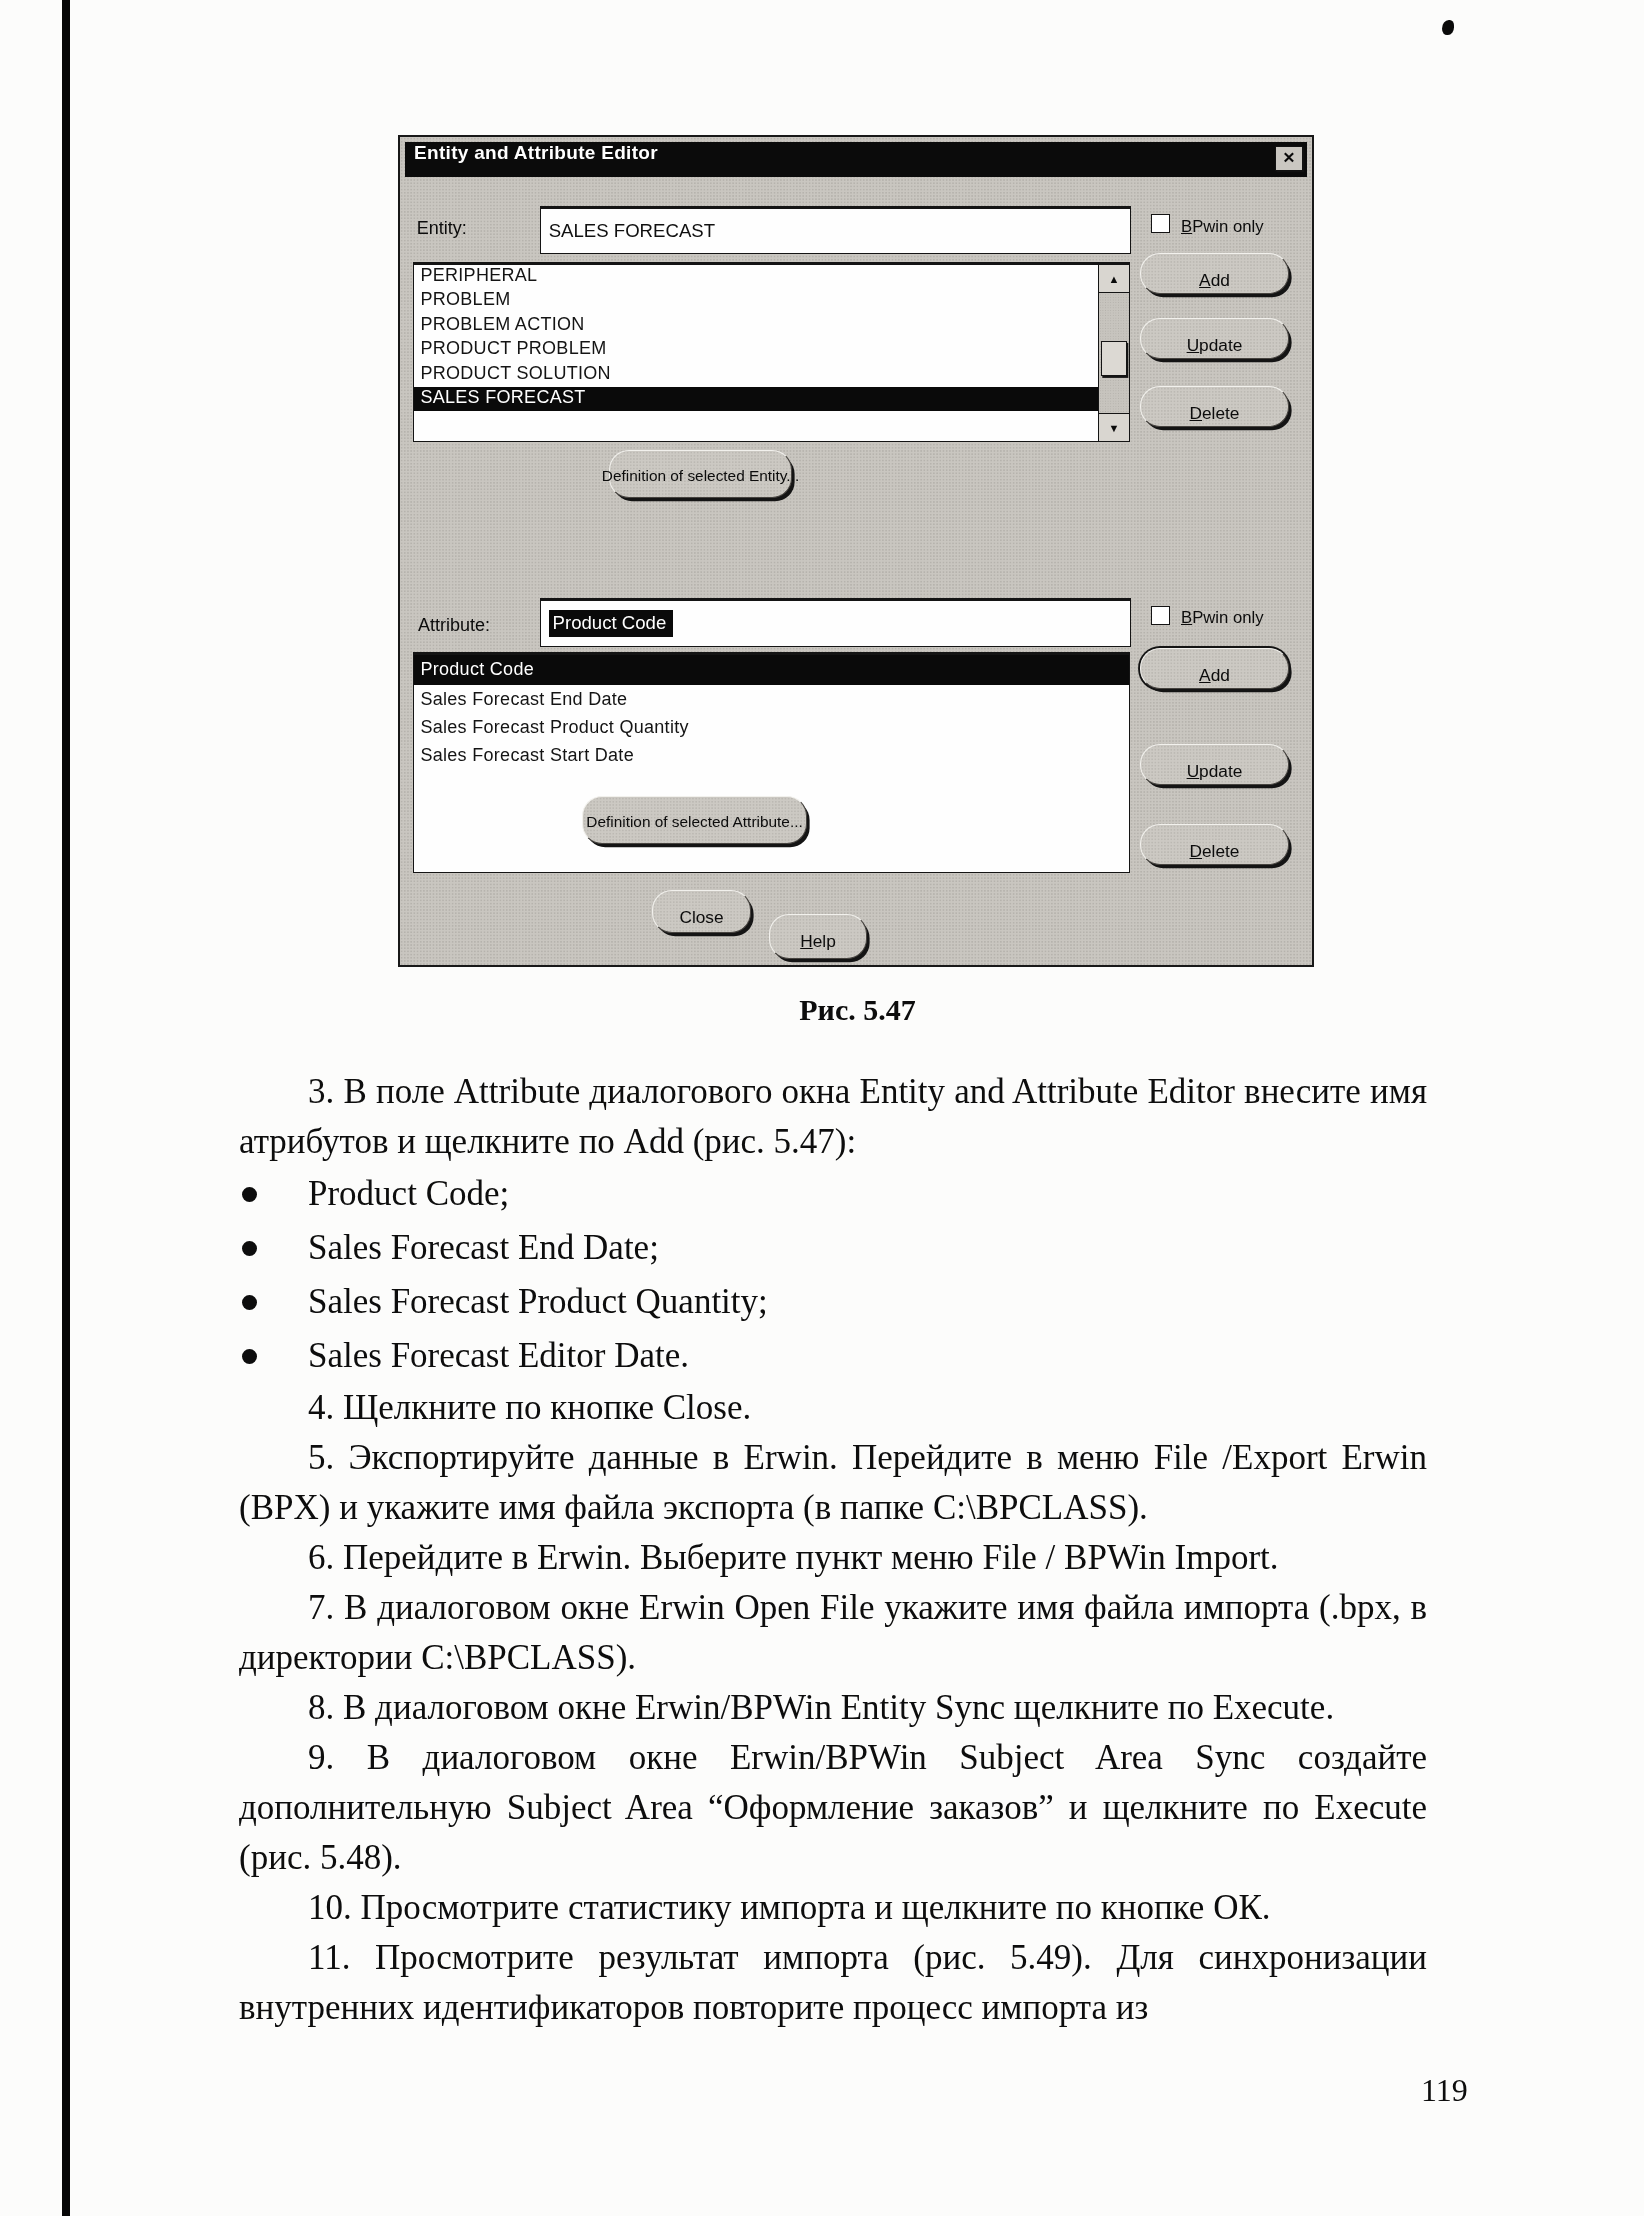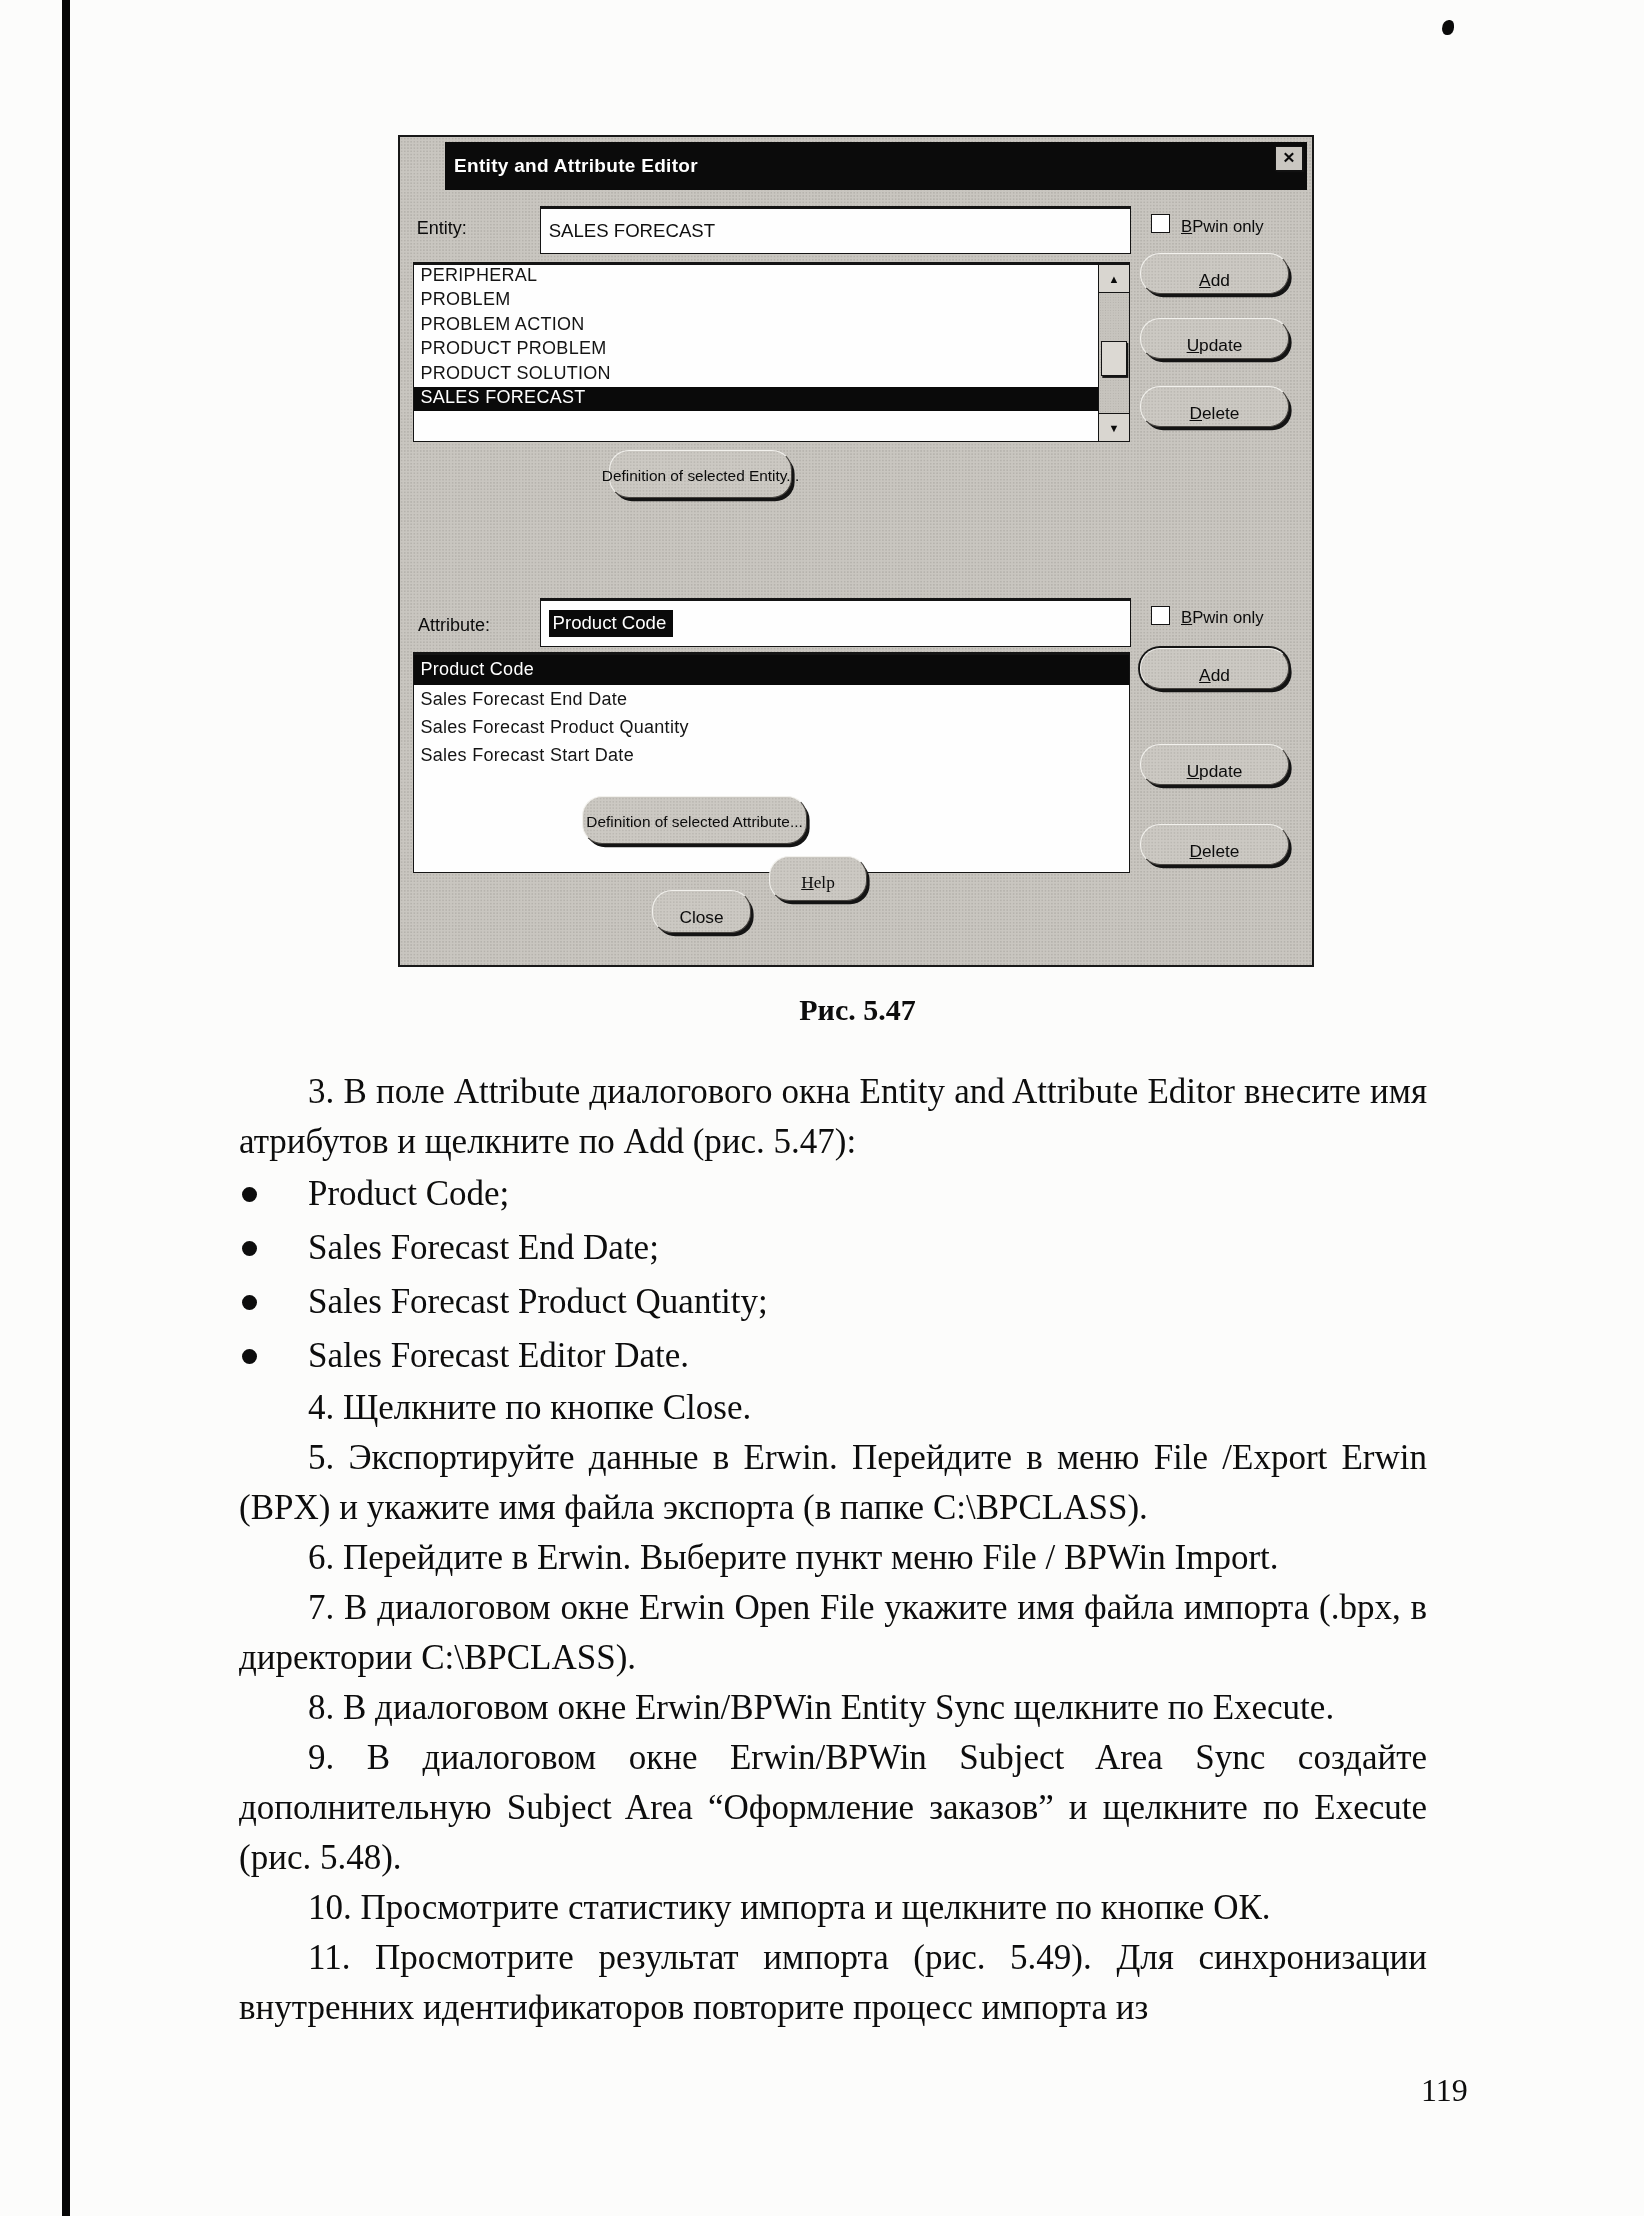--- a/index.html
+++ b/index.html
@@ -6,23 +6,23 @@
   body{width:1644px;height:2216px;position:relative;background:#fcfcfb;overflow:hidden;}
 
   
   .bindbar{position:absolute;left:62px;top:0;width:7.7px;height:2216px;background:#070707;}
   .specmark{position:absolute;left:1442px;top:20px;width:11.6px;height:14.8px;background:#0a0a0a;border-radius:62% 38% 55% 45%;}
 
   
   .dlg{position:absolute;left:398px;top:135px;width:916px;height:832px;box-sizing:border-box;
        background-color:#c9c6c0;border:2.6px solid #181818;
        background-image:radial-gradient(#b6b3ad 0.7px,transparent 0.8px);background-size:3.2px 3.2px;}
-  .tbar{position:absolute;left:5.1px;top:5.1px;right:5.1px;height:48px;background:#0b0b0b;color:#fff;
-        display:flex;align-items:center;padding-left:9px;box-sizing:border-box;
-        font:bold 19px "Liberation Sans",sans-serif;letter-spacing:0.3px;margin-left:40px;}
+  .tbar{position:absolute;left:5.1px;top:5.1px;right:5.1px;height:35px;background:#0b0b0b;color:#fff;
+        display:flex;padding-left:9px;box-sizing:border-box;
+        font:bold 19px "Liberation Sans",sans-serif;letter-spacing:0.3px;}
   .xbtn{position:absolute;right:3.9px;top:3.9px;width:28px;height:25px;background:#cac7c1;color:#0a0a0a;
         border:1.3px solid #111;box-shadow:1.3px 1.3px 0 #111;display:flex;align-items:center;justify-content:center;
         font:bold 15.4px "Liberation Sans",sans-serif;padding:0;}
   .dlabel{position:absolute;font:18px "Liberation Sans",sans-serif;color:#0c0c0c;white-space:nowrap;}
   .field{position:absolute;background:#fefefe;border:1.9px solid #141414;border-top-width:3.2px;box-sizing:border-box;
          display:flex;align-items:center;font:18.6px "Liberation Sans",sans-serif;color:#101010;padding-left:7.7px;white-space:nowrap;}
   .selchip{background:#0a0a0a;color:#fff;padding:1.9px 6.4px 3.2px 3.9px;}
   .cb{position:absolute;width:19px;height:19px;background:#fff;border:1.9px solid #141414;box-sizing:border-box;padding:0;}
   .cblabel{position:absolute;font:16.7px "Liberation Sans",sans-serif;color:#0c0c0c;white-space:nowrap;}
 
@@ -125,21 +125,21 @@
   <button class="btn95" style="left:740px;top:607px;width:149px;height:41px;">
       <span><u>U</u><span>pdate</span></span>
     </button>
   <button class="btn95" style="left:740px;top:687px;width:149px;height:41px;">
       <span><u>D</u><span>elete</span></span>
     </button>
 
   <button class="btn95 small" style="left:182px;top:659px;width:225px;height:48px;">Definition of selected Attribute...</button>
 
   <button class="btn95" style="left:252px;top:753px;width:99px;height:43px;">Close</button>
-  <button class="btn95" style="left:369px;top:719px;width:98px;height:45px;font-family:Liberation Serif, serif;">
+  <button class="btn95" style="left:369px;top:777px;width:98px;height:45px;">
       <span><u>H</u><span>elp</span></span>
     </button>
 </div>
 
 <div class="caption">Рис. 5.47</div>
 
 <div class="bodytext">
   <p>3. В поле Attribute диалогового окна Entity and Attribute Editor внесите имя атрибутов и щелкните по Add (рис. 5.47):</p>
   <div class="brow"><span class="dot"></span><span>Product Code;</span></div>
   <div class="brow"><span class="dot"></span><span>Sales Forecast End Date;</span></div>

